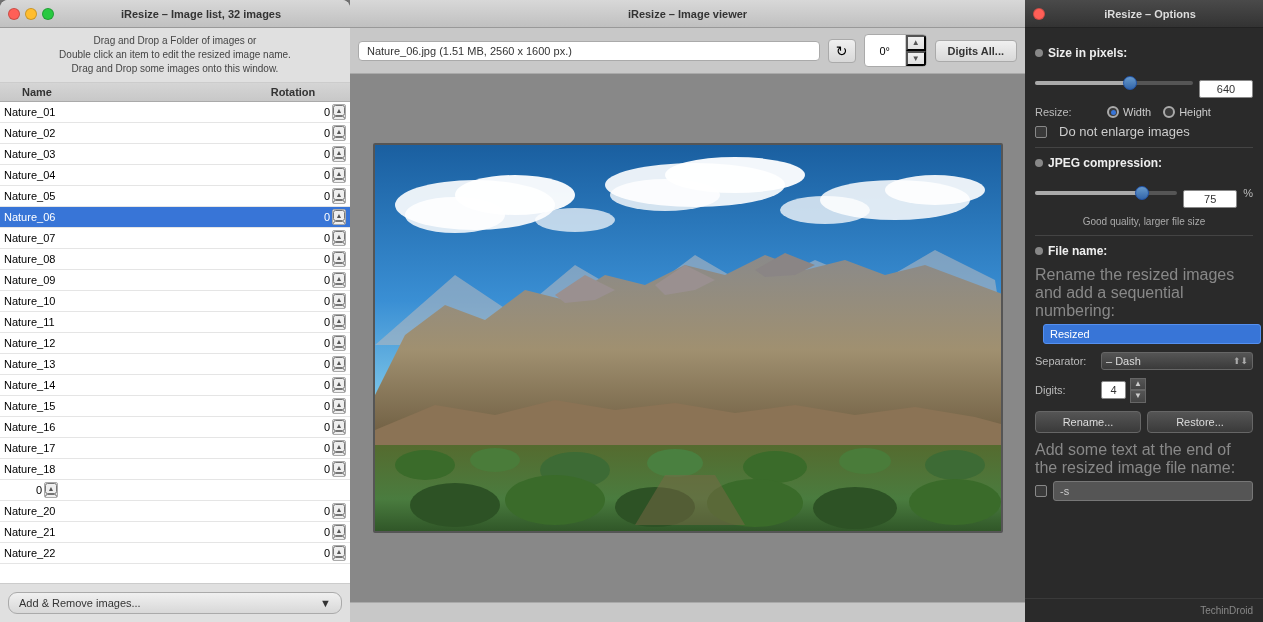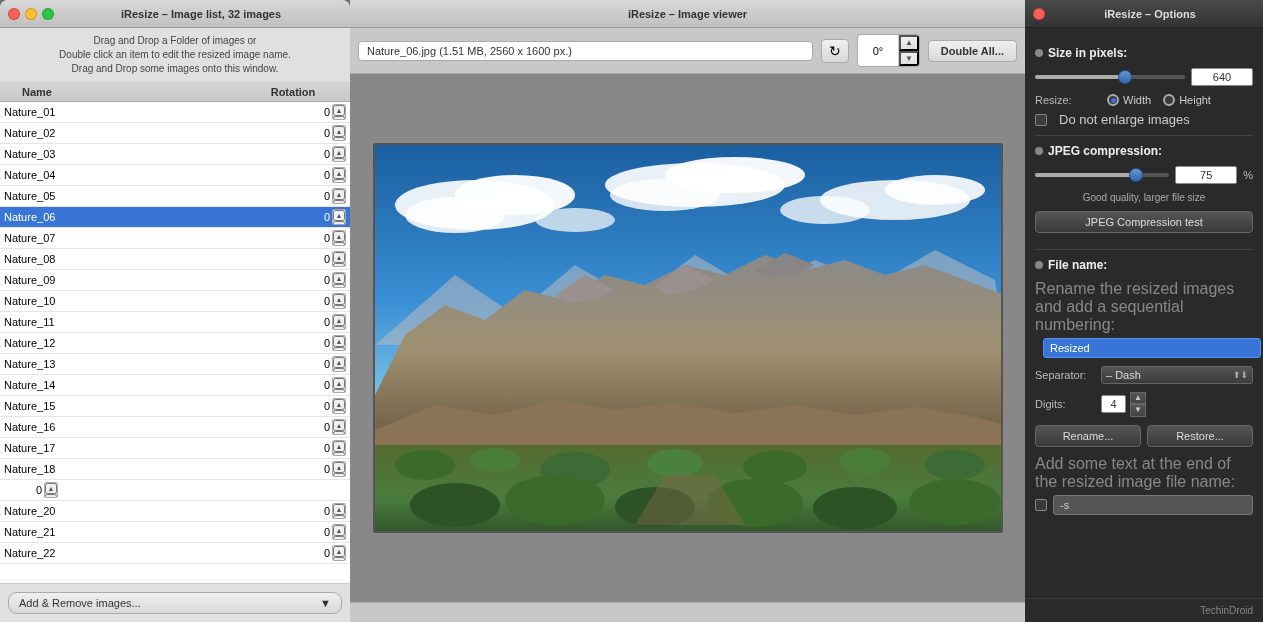--- a/index.html
+++ b/index.html
@@ -322,23 +322,24 @@
       top: -5px;
       cursor: pointer;
     }
 
     .value-box {
       background: white;
       border: 1px solid #888;
       border-radius: 2px;
       color: #333;
       font-size: 11px;
-      width: 62px;
+      width: 54px;
       text-align: center;
       padding: 2px 2px;
+      margin-top: 12px;
     }
 
     .radio-row {
       display: flex;
       align-items: center;
       gap: 12px;
       margin-bottom: 6px;
     }
     .radio-item {
       display: flex;
@@ -729,21 +730,21 @@
     <button class="refresh-btn">
       <span>↻</span>
     </button>
     <div class="rotation-control">
       <span class="rotation-value">0°</span>
       <div class="rotation-stepper">
         <button class="rot-btn">▲</button>
         <button class="rot-btn">▼</button>
       </div>
     </div>
-    <button class="resize-all-btn">Double All...</button>
+    <button class="resize-all-btn">Digits All...</button>
   </div>
   <div class="viewer-image-area">
 
     <svg width="630" height="390" style="border: 2px solid #555; border-radius:2px; display:block;">
 
       <defs>
         <linearGradient id="skyGrad" x1="0%" y1="0%" x2="0%" y2="100%">
           <stop offset="0%" style="stop-color:#1a5fa0;stop-opacity:1"></stop>
           <stop offset="40%" style="stop-color:#3a8fd4;stop-opacity:1"></stop>
           <stop offset="70%" style="stop-color:#87ceeb;stop-opacity:1"></stop>
@@ -856,21 +857,20 @@
     </div>
     <div class="slider-row">
       <div class="slider-track">
         <div class="slider-fill" style="width:75%;"></div>
         <div class="slider-thumb" style="left:calc(75% - 7px);"></div>
       </div>
       <div class="value-box">75</div>
       <span style="color:#bbb;font-size:11px;">%</span>
     </div>
     <div class="quality-label">Good quality, larger file size</div>
-    <button class="test-btn">JPEG Compression test</button>
 
     <hr class="divider">
 
     
     <div class="section-header">
       <span class="section-dot"></span>
       <span>File name:</span>
     </div>
     <div class="small-text">Rename the resized images and add a sequential numbering:</div>
     <input type="text" class="text-input" style="width: 100%; margin-bottom: 8px; margin-left: 8px;" value="Resized">

